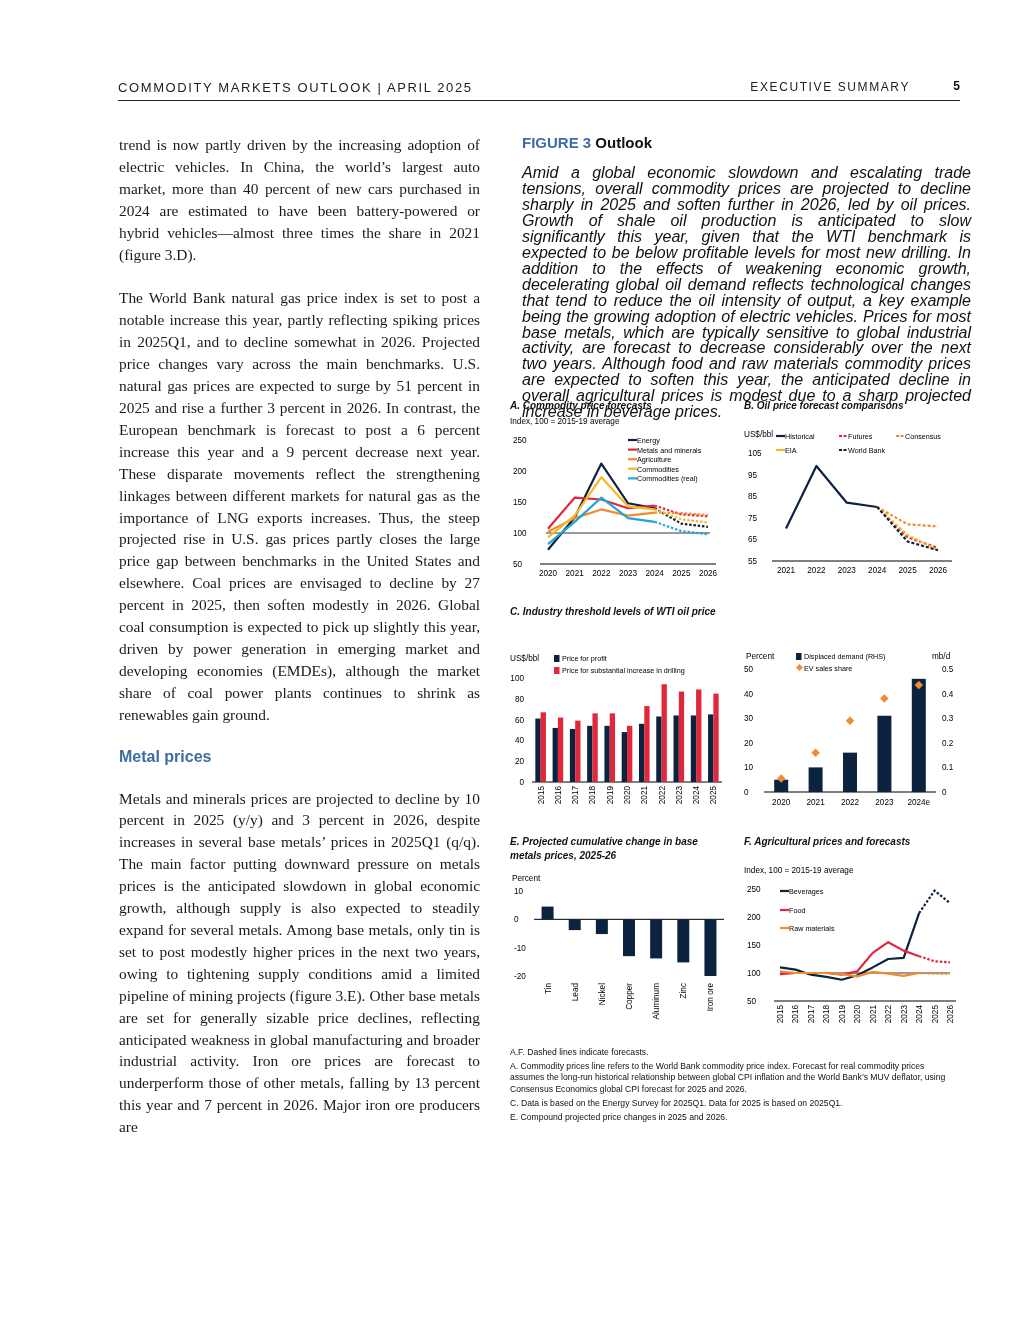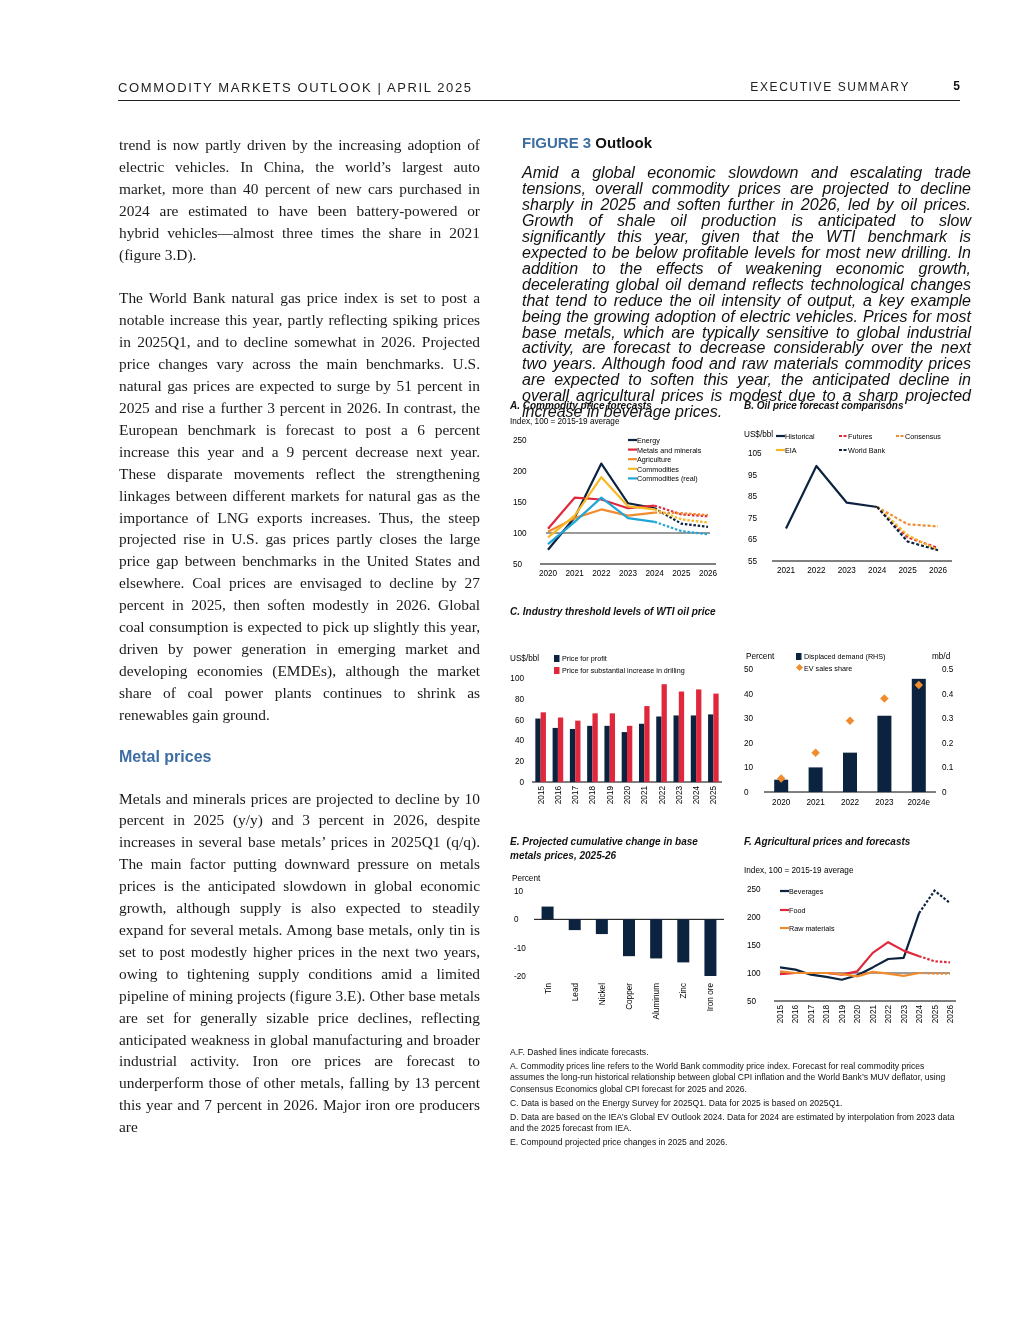--- a/index.html
+++ b/index.html
@@ -268,15 +268,14 @@
       <text x="45" y="44" font-size="7.2">Food</text>
       <line x1="36" x2="45" y1="59" y2="59" stroke="#f08c2e" stroke-width="2.2"></line>
       <text x="45" y="62" font-size="7.2">Raw materials</text>
     </svg>
 </div>
 
 <div class="notes">
   <p>A.F. Dashed lines indicate forecasts.</p>
   <p>A. Commodity prices line refers to the World Bank commodity price index. Forecast for real commodity prices assumes the long-run historical relationship between global CPI inflation and the World Bank’s MUV deflator, using Consensus Economics global CPI forecast for 2025 and 2026.</p>
   <p>C. Data is based on the Energy Survey for 2025Q1. Data for 2025 is based on 2025Q1.</p>
-  <p>D. Data are based on the IEA’s Global EV Outlook 2024. Data for 2024 are estimated by interpolation from 2023 data and the 2025 forecast from IEA.</p>
   <p>E. Compound projected price changes in 2025 and 2026.</p>
 </div>
 
 </body></html>

